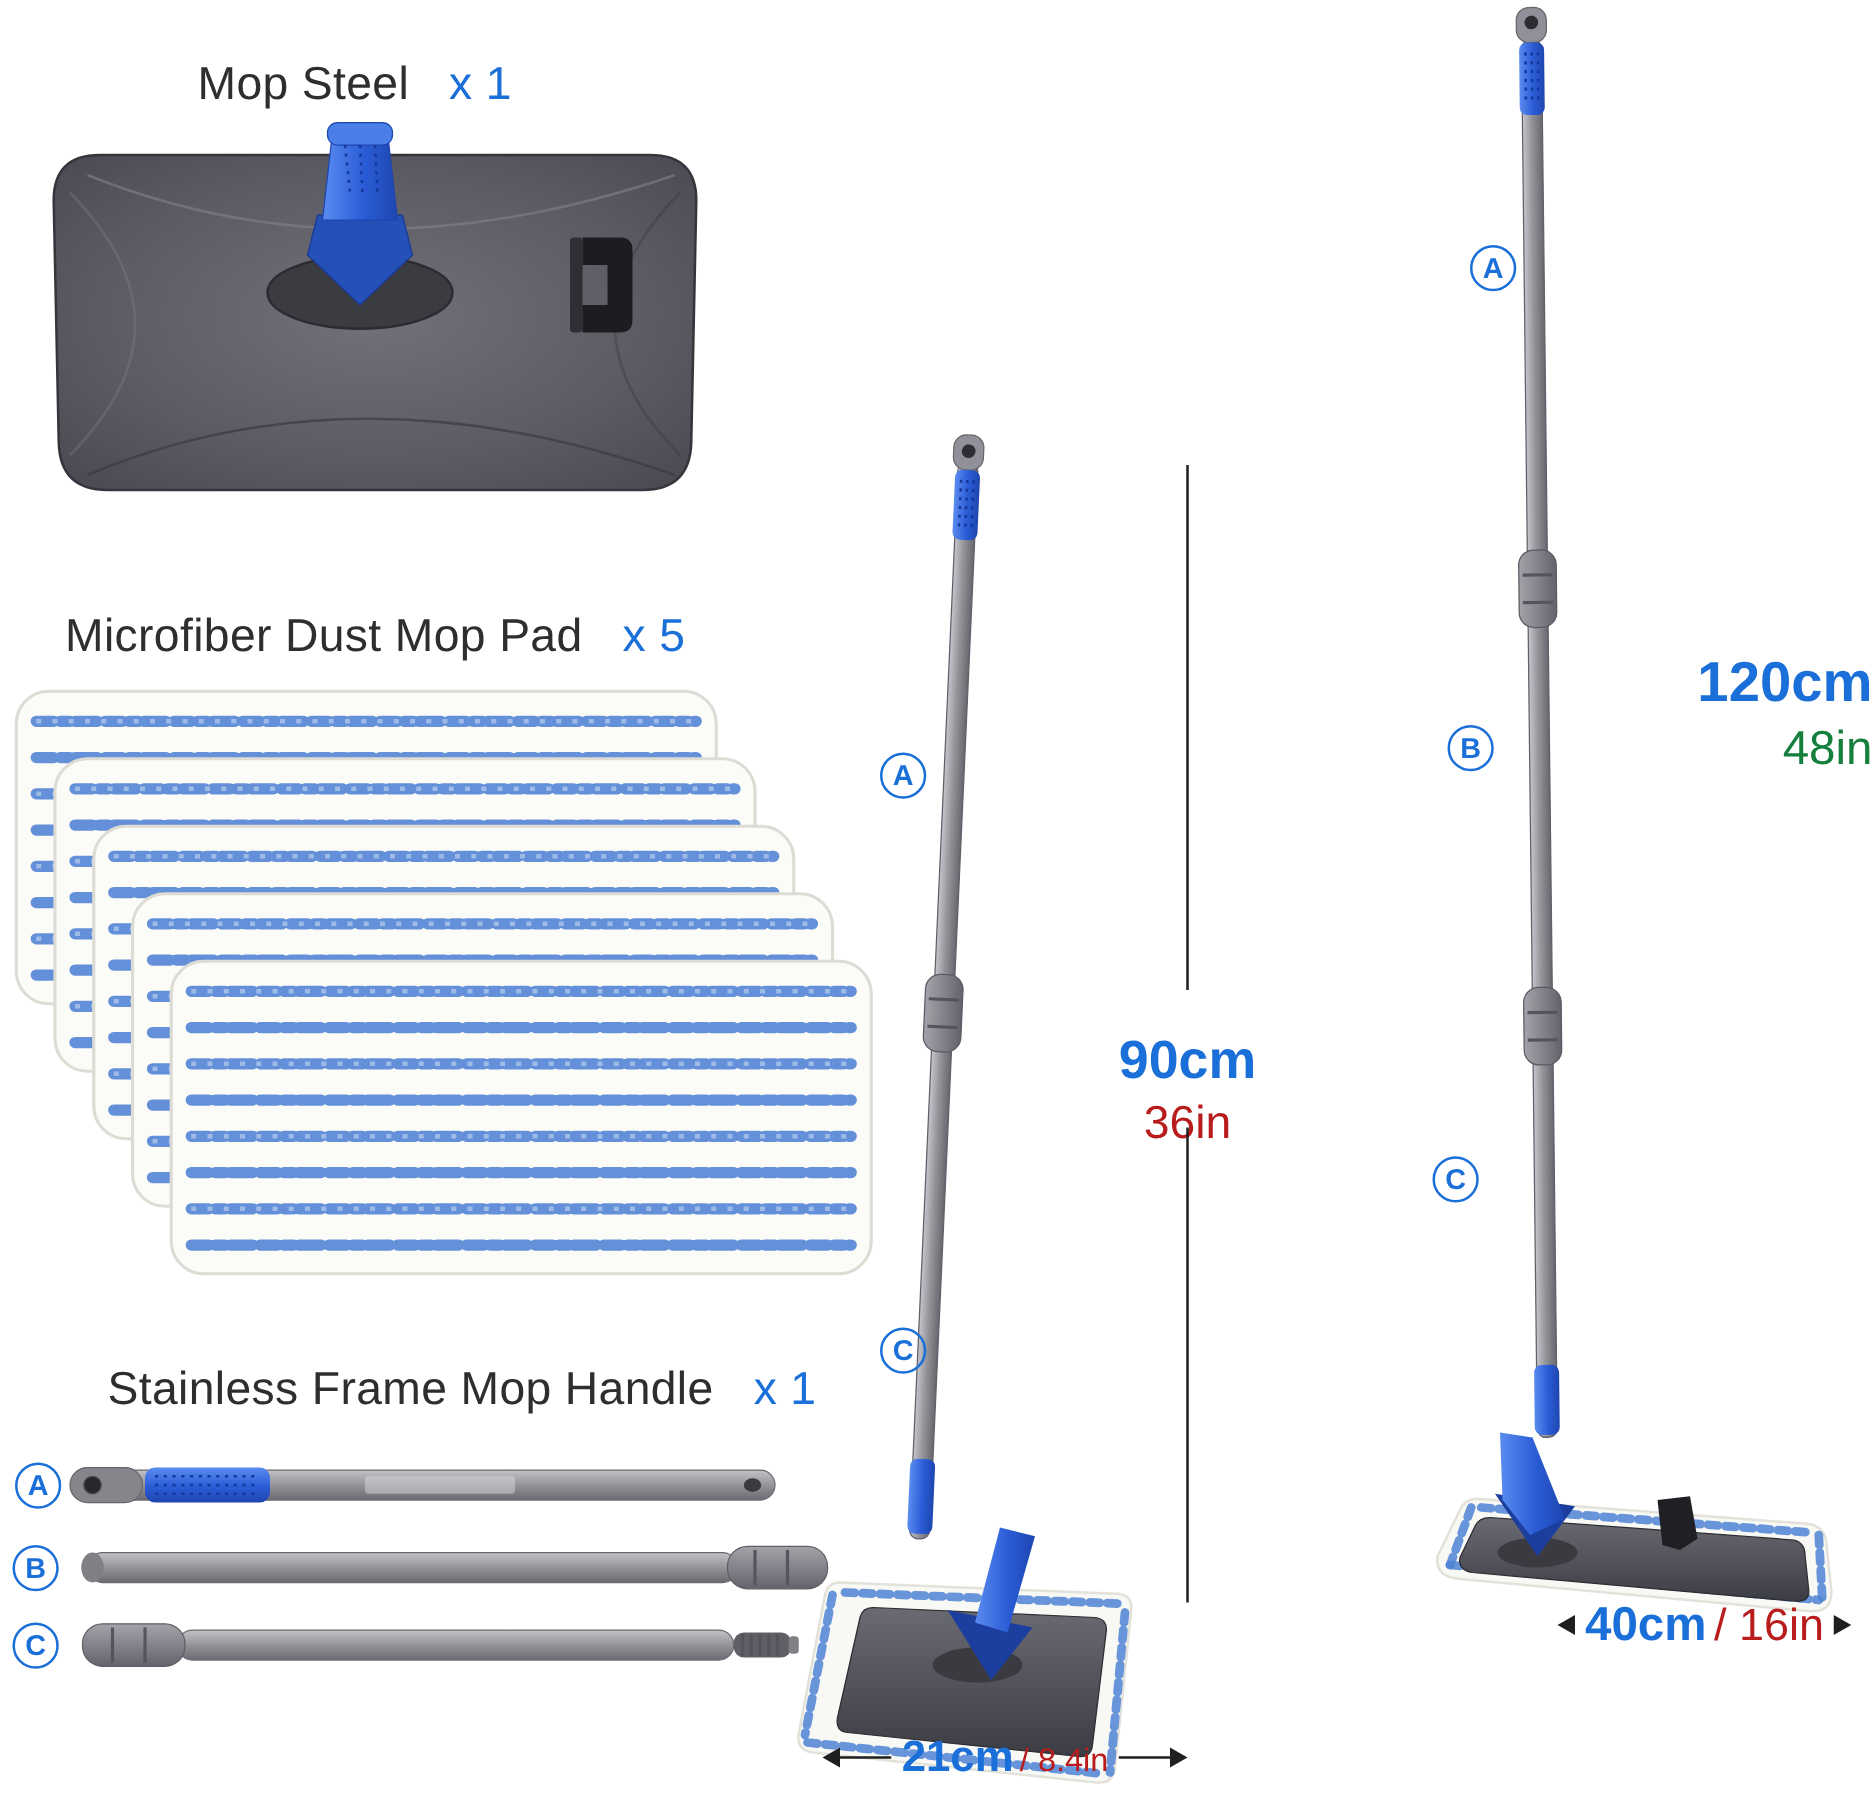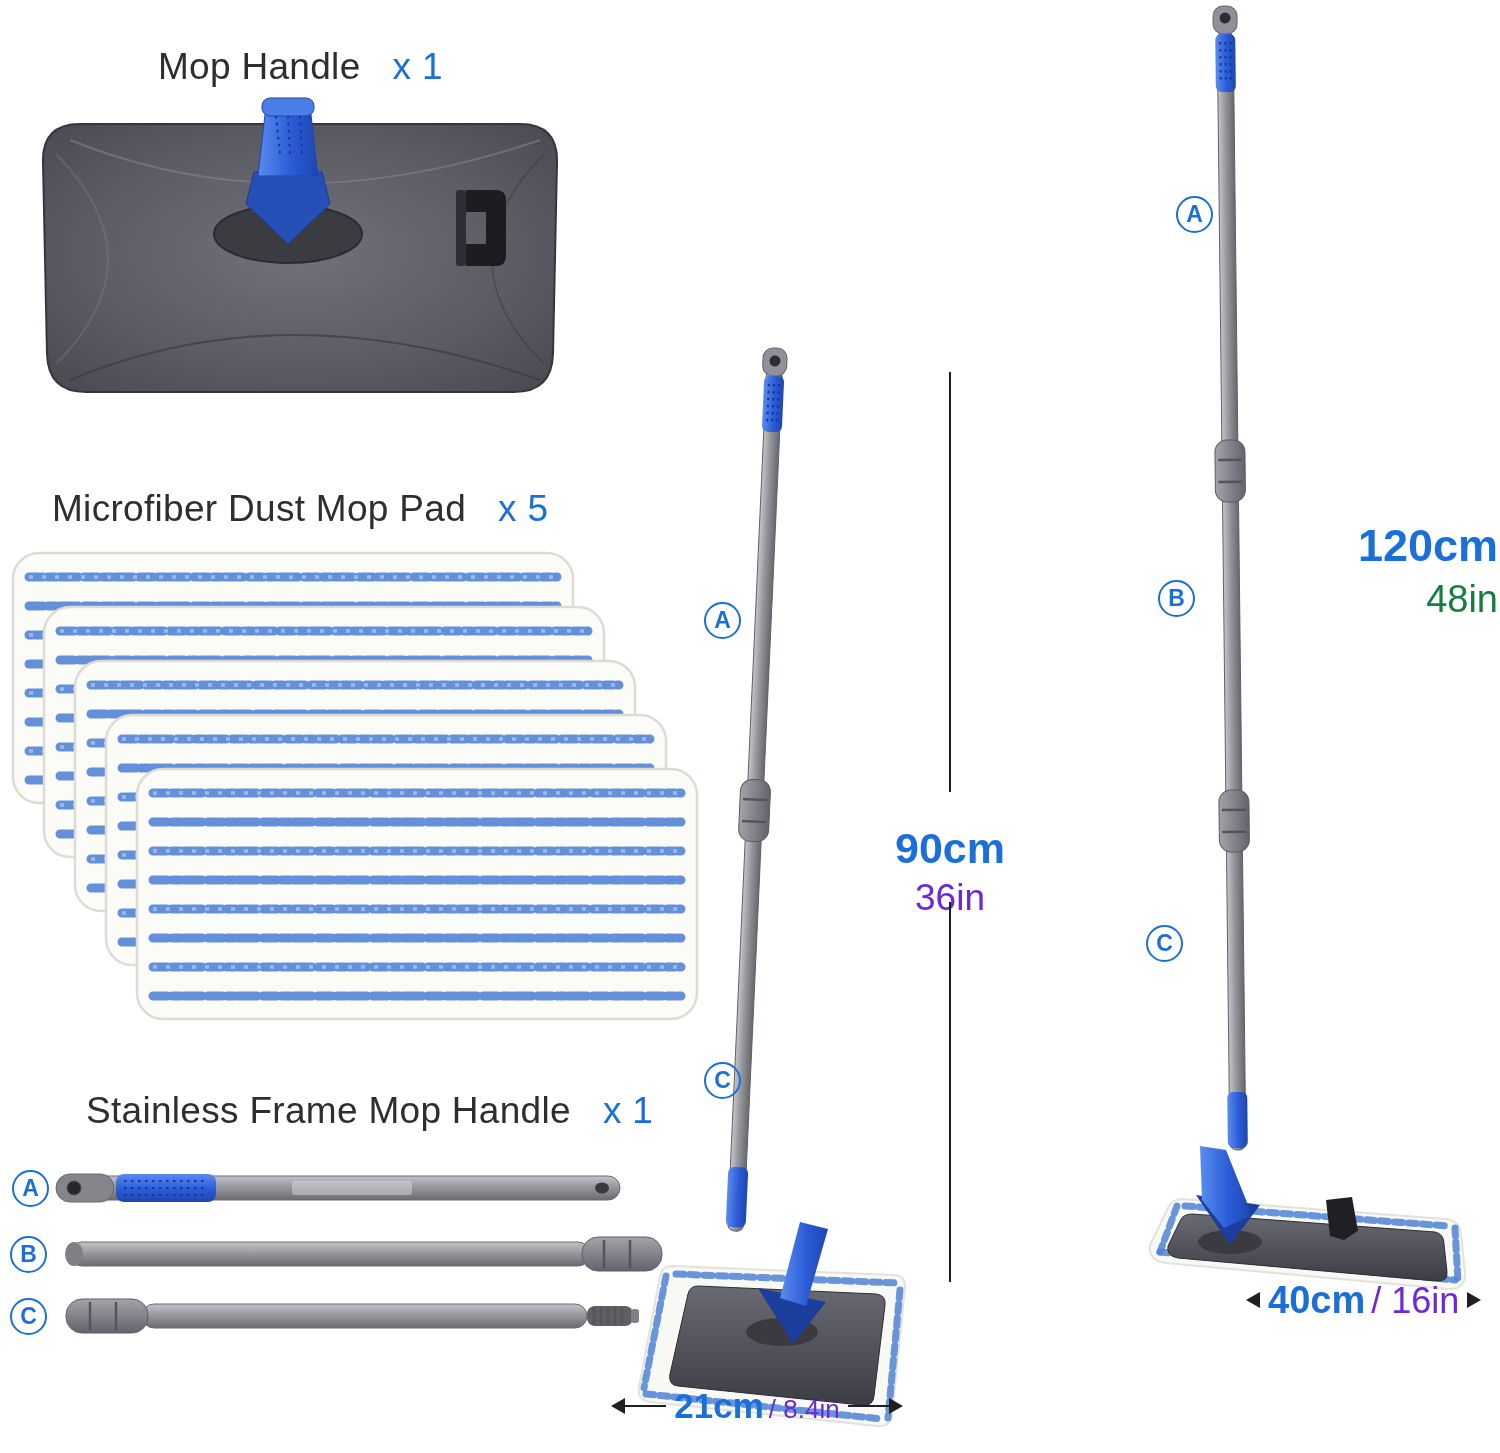--- a/index.html
+++ b/index.html
@@ -11,21 +11,21 @@
   .abs{position:absolute;}
   .title{font-size:37px;color:#2e2e2e;white-space:nowrap;letter-spacing:.3px;}
   .qty{color:var(--accent);margin-left:32px;}
   .circle-label{
     position:absolute;width:37px;height:37px;box-sizing:border-box;
     border:2.5px solid var(--accent);border-radius:50%;
     color:var(--accent);font-size:23px;font-weight:600;
     display:flex;align-items:center;justify-content:center;
   }
   .dim-metric{color:var(--accent);font-weight:700;}
-  .dim-imperial{color:#6d28d9;font-weight:500;}
+  .dim-imperial{color:#b91c1c;font-weight:500;}
   .vline{position:absolute;width:2px;background:#1f1f1f;}
   .hline{height:2px;background:#1f1f1f;}
   .tri{width:0;height:0;border-style:solid;}
   .tri-up{position:absolute;border-width:0 8px 14px 8px;border-color:transparent transparent #1f1f1f transparent;}
   .tri-down{position:absolute;border-width:14px 8px 0 8px;border-color:#1f1f1f transparent transparent transparent;}
   .tri-left{border-width:8px 14px 8px 0;border-color:transparent #1f1f1f transparent transparent;}
   .tri-right{border-width:8px 0 8px 14px;border-color:transparent transparent transparent #1f1f1f;}
   .hdim{display:flex;align-items:center;position:absolute;}
   .hdim .hline{flex:1;}
   .dim-text{white-space:nowrap;display:flex;align-items:baseline;margin:0 8px;justify-content:space-between;}
@@ -34,21 +34,21 @@
   .ps{stroke:#4f82d4;stroke-width:9;stroke-dasharray:14 5 8 4 18 6;stroke-linecap:round;opacity:.88;}
   .ps2{stroke:#a5c0ea;stroke-width:3.5;stroke-dasharray:4 9;opacity:.9;}
   .bs{stroke:#4f82d4;stroke-width:7;stroke-dasharray:8 6;fill:none;stroke-linecap:round;opacity:.85;}
   .ridge{stroke:#54545c;stroke-width:2.5;}
   .gdash{stroke:#16379c;stroke-width:2;stroke-dasharray:2.5 4.5;}
 </style>
 </head>
 <body>
 
 <div class="abs title" style="left:158px;top:46px;">
-  <span>Mop Handle</span><span class="qty">x 1</span>
+  <span>Mop Steel</span><span class="qty">x 1</span>
 </div>
 
 <div class="abs title" style="left:52px;top:488px;">
   <span>Microfiber Dust Mop Pad</span><span class="qty">x 5</span>
 </div>
 
 <div class="abs title" style="left:86px;top:1090px;">
   <span>Stainless Frame Mop Handle</span><span class="qty">x 1</span>
 </div>
 
@@ -218,21 +218,21 @@
 
 <div class="tri-up" style="left:942px;top:358px;"></div>
 <div class="vline" style="left:949px;top:372px;height:420px;"></div>
 <div class="vdim-text" style="left:862px;top:824px;width:176px;">
   <div class="dim-metric" style="font-size:43px;">90cm</div>
   <div class="dim-imperial" style="font-size:37px;margin-top:4px;">36in</div>
 </div>
 <div class="vline" style="left:949px;top:902px;height:380px;"></div>
 <div class="tri-down" style="left:942px;top:1282px;"></div>
 
-<div class="hdim" style="left:611px;top:1388px;width:292px;height:36px;">
+<div class="hdim" style="left:658px;top:1388px;width:292px;height:36px;">
   <div class="tri tri-left"></div>
   <div class="hline"></div>
   <div class="dim-text">
     <span class="dim-metric" style="font-size:35px;">21cm</span>
     <span class="dim-imperial" style="font-size:26px;margin-left:5px;">/ 8.4in</span>
   </div>
   <div class="hline"></div>
   <div class="tri tri-right"></div>
 </div>
 

